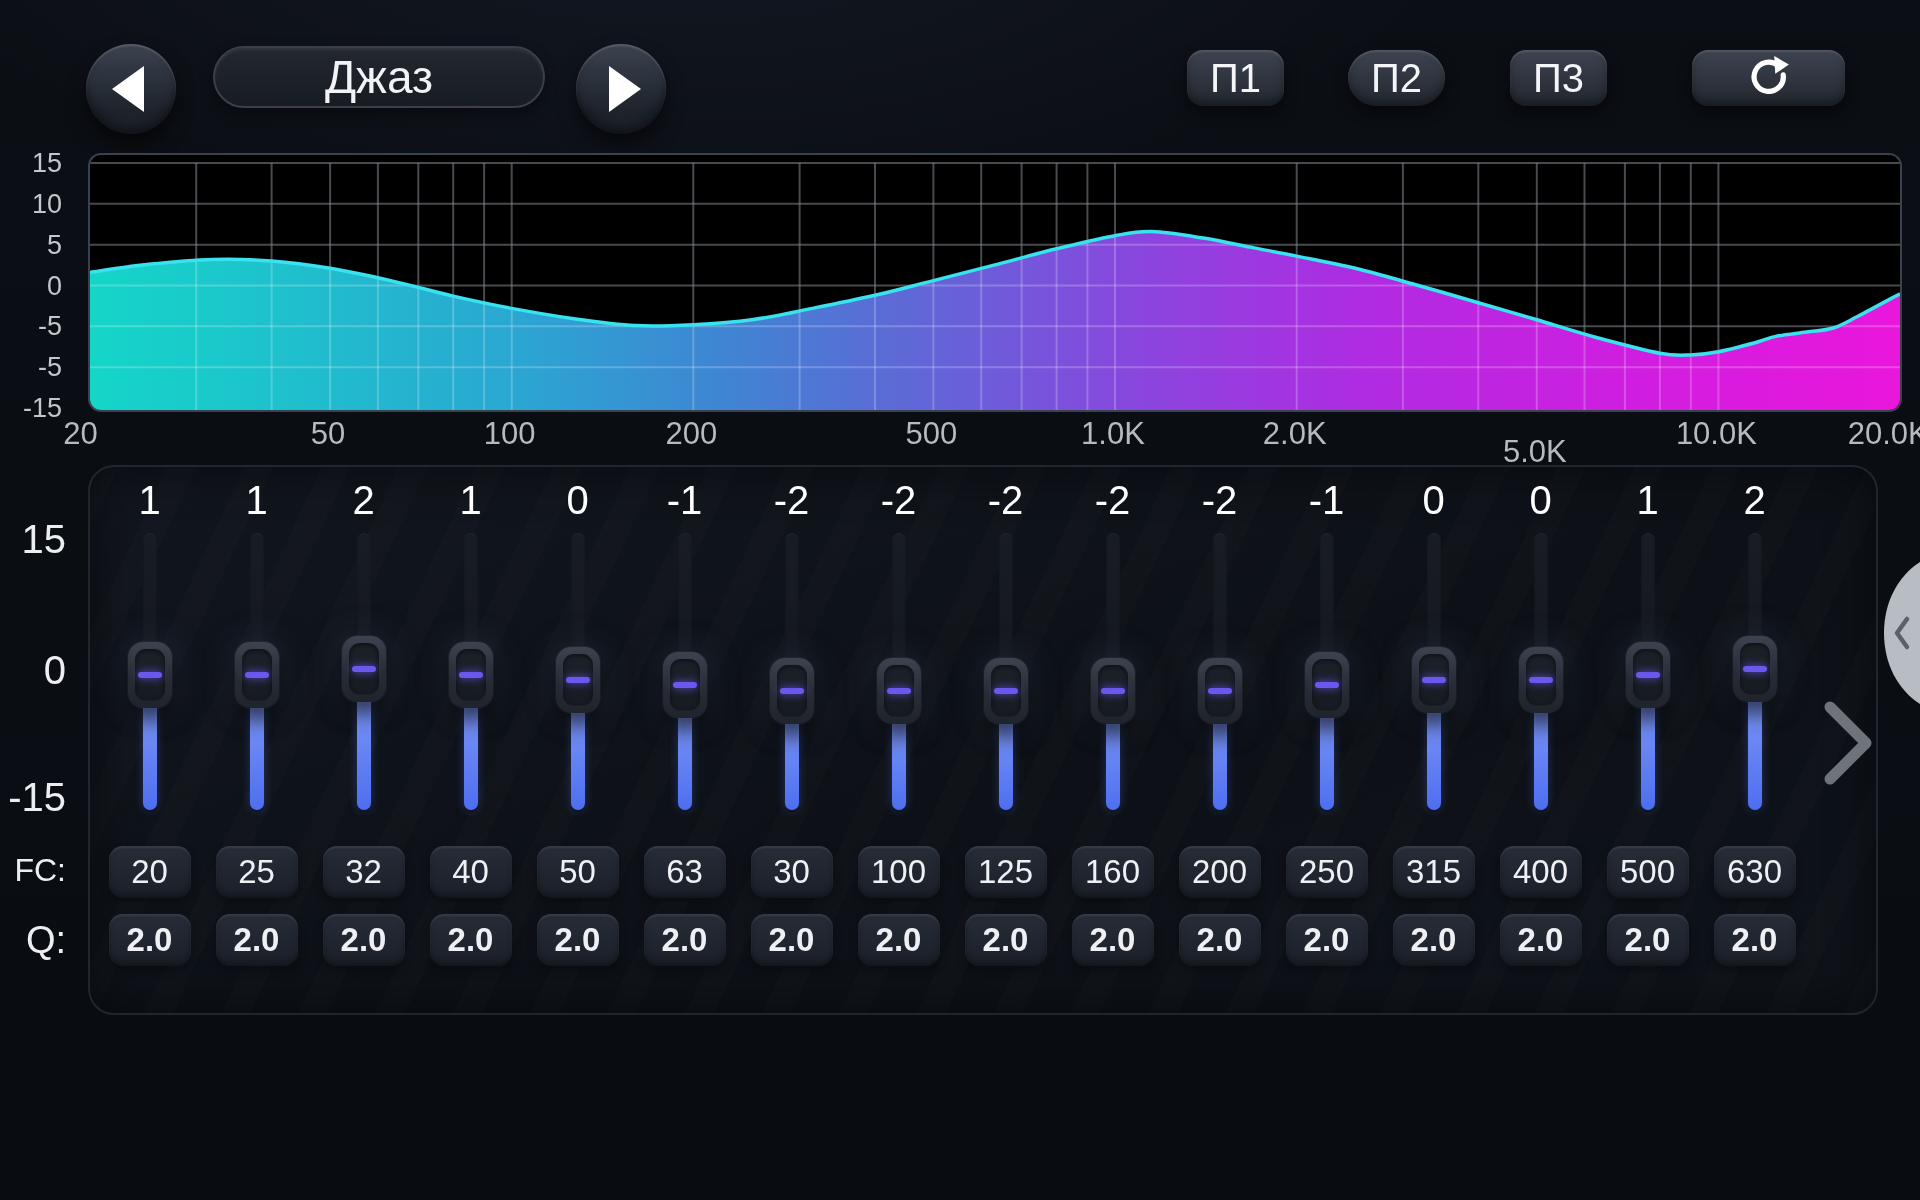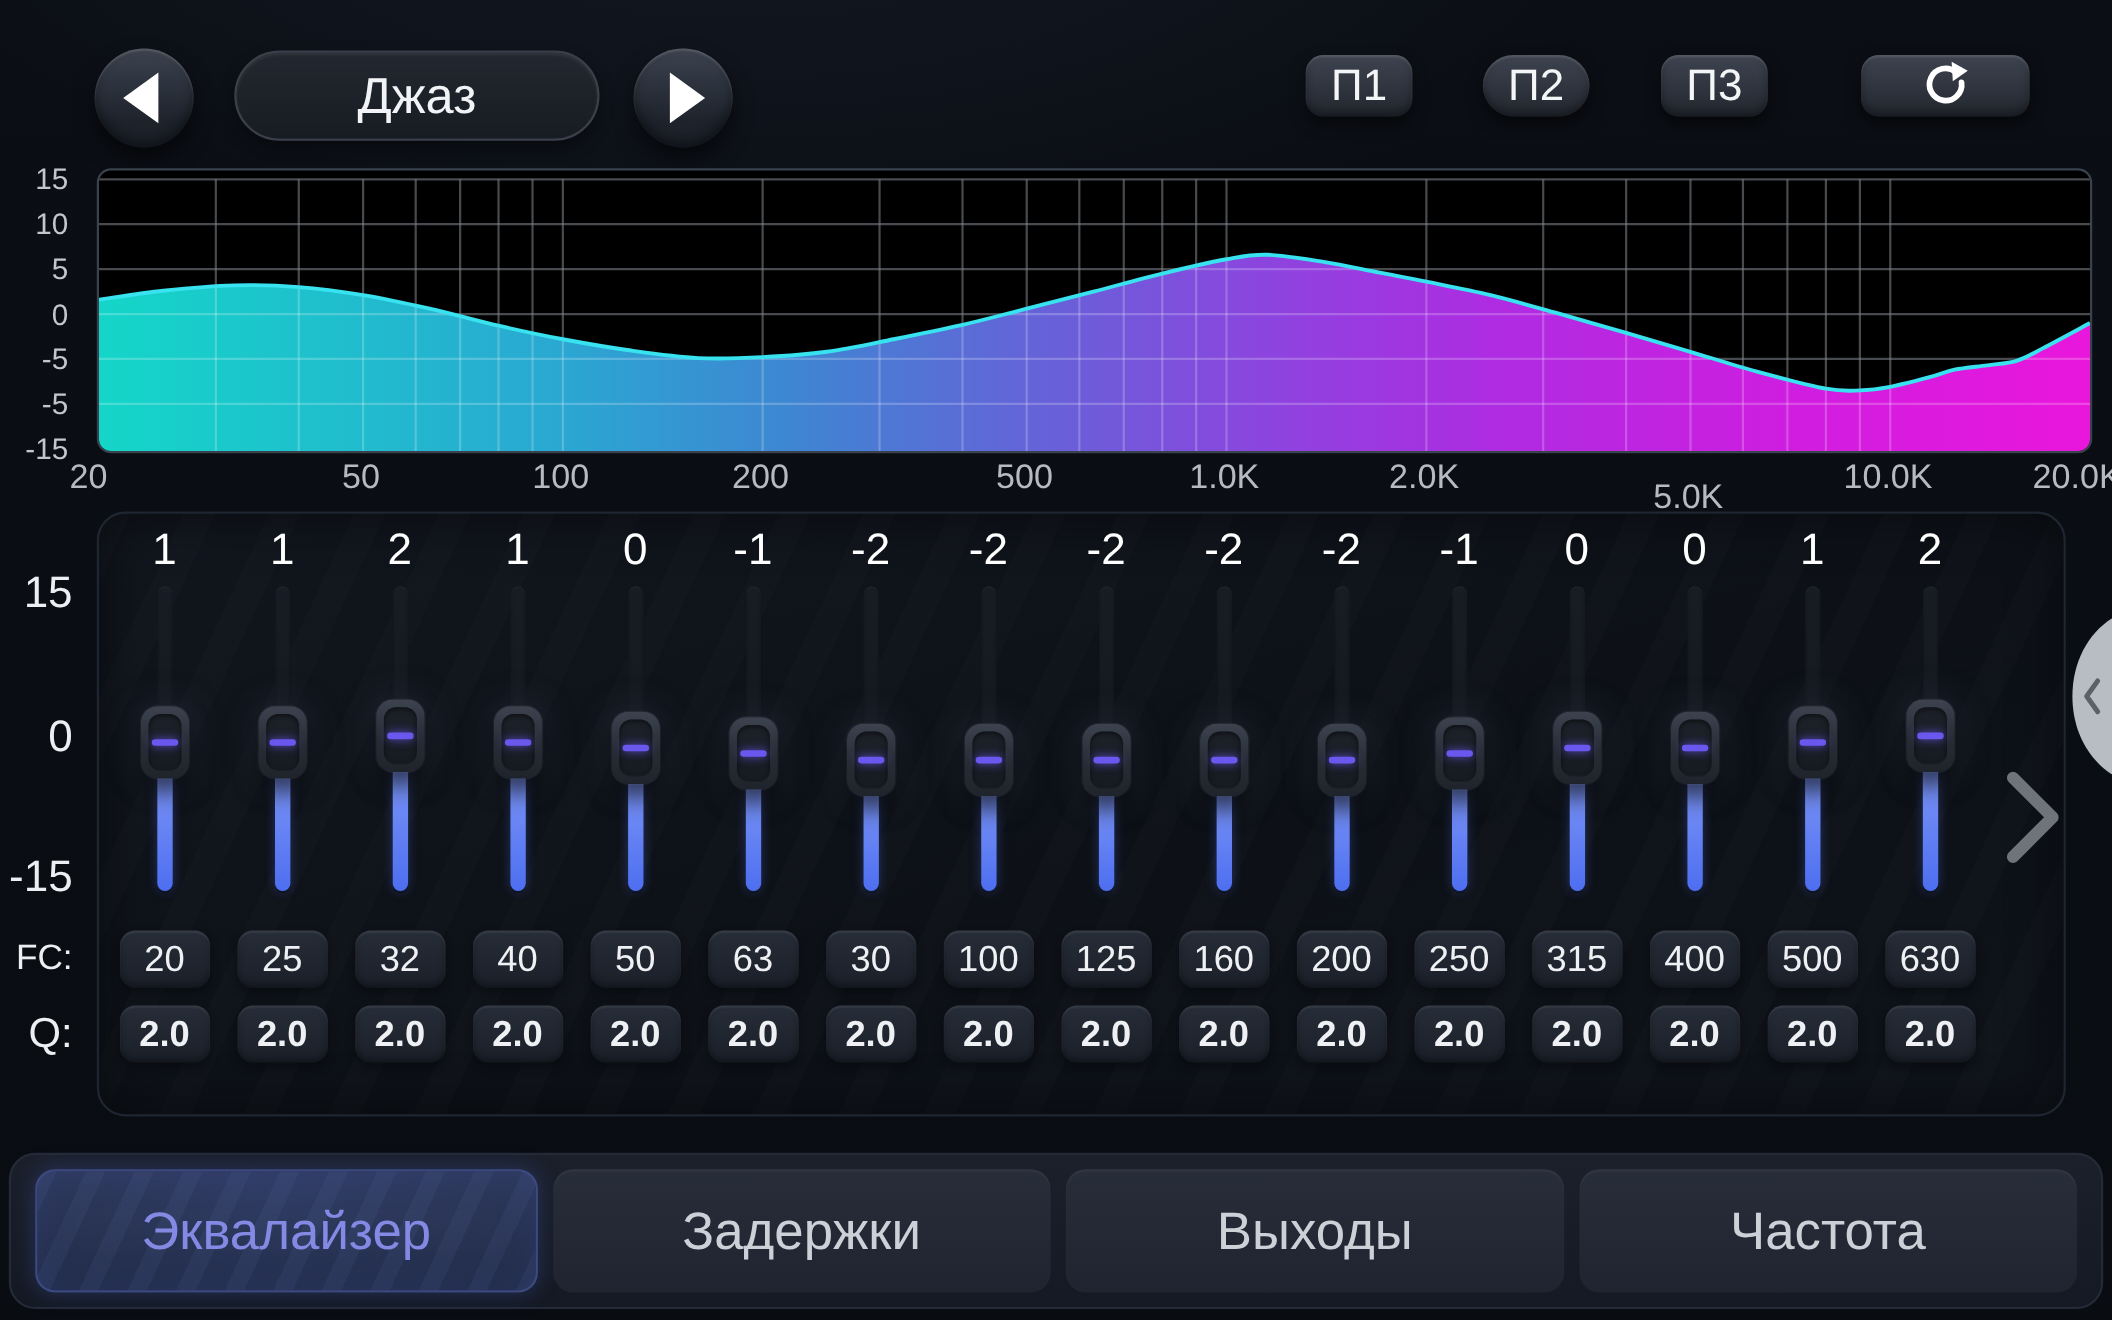--- a/index.html
+++ b/index.html
@@ -19,21 +19,21 @@
   .circle-btn {
     position:absolute; top:44px; width:90px; height:90px; border-radius:50%;
     background:linear-gradient(180deg,#3c434f 0%,#1d222b 75%);
     box-shadow:0 10px 18px rgba(0,0,0,.55), inset 0 2px 2px rgba(255,255,255,.16), inset 0 -6px 10px rgba(0,0,0,.45);
     display:flex; align-items:center; justify-content:center; cursor:pointer;
   }
   #prev-btn { left:86px; } #next-btn { left:576px; }
   .tri-left  { width:0;height:0;border-style:solid;border-width:23px 32px 23px 0;border-color:transparent #ffffff transparent transparent; margin-left:-7px;}
   .tri-right { width:0;height:0;border-style:solid;border-width:23px 0 23px 32px;border-color:transparent transparent transparent #ffffff; margin-right:-7px;}
   .preset-pill {
-    position:absolute; left:213px; top:46px; width:332px; height:82px; border-radius:41px;
+    position:absolute; left:213px; top:46px; width:332px; height:62px; border-radius:41px;
     background:linear-gradient(180deg,#232830 0%,#171b22 100%);
     border:2px solid #3a3f49;
     box-shadow: inset 0 2px 3px rgba(255,255,255,.07), 0 6px 14px rgba(0,0,0,.4);
     display:flex; align-items:center; justify-content:center;
     font-size:46px; color:#f1f3f6; cursor:pointer;
   }
   .mem-btn, .reset-btn {
     position:absolute; top:50px; height:56px; border-radius:16px;
     background:linear-gradient(180deg,#3e4450 0%,#22262e 100%);
     box-shadow:0 7px 14px rgba(0,0,0,.5), inset 0 2px 2px rgba(255,255,255,.13), inset 0 -4px 8px rgba(0,0,0,.35);
@@ -460,28 +460,14 @@
       <path d="M40 0 C 18 14, 4 40, 4 71 C 4 102, 18 128, 40 142 Z" fill="#b8bcc3"></path>
       <polyline points="27,57 17,71 27,85" fill="none" stroke="#5c6167" stroke-width="4.5" stroke-linecap="round" stroke-linejoin="round"></polyline>
     </svg>
   </div>
   <div class="pager-next">
     <svg width="52" height="86" viewBox="0 0 52 86">
       <polyline points="8,7 44,43 8,79" fill="none" stroke="#6f747b" stroke-width="11" stroke-linecap="round" stroke-linejoin="round"></polyline>
     </svg>
   </div>
 
-  <nav class="tabbar">
-    <div class="tab selected">
-      <span>Эквалайзер</span>
-    </div>
-    <div class="tab">
-      <span>Задержки</span>
-    </div>
-    <div class="tab">
-      <span>Выходы</span>
-    </div>
-    <div class="tab">
-      <span>Частота</span>
-    </div>
-  </nav>
 
 </div>
 
 </body></html>

